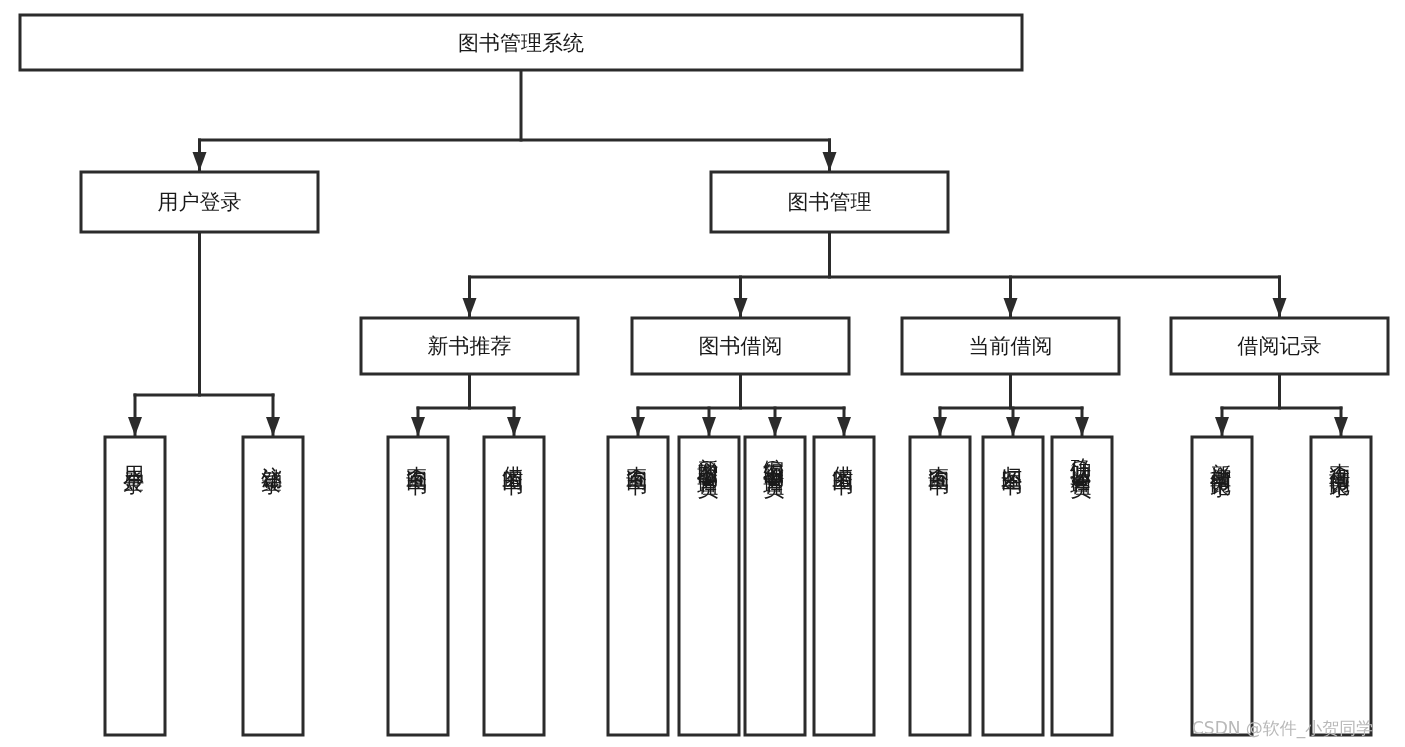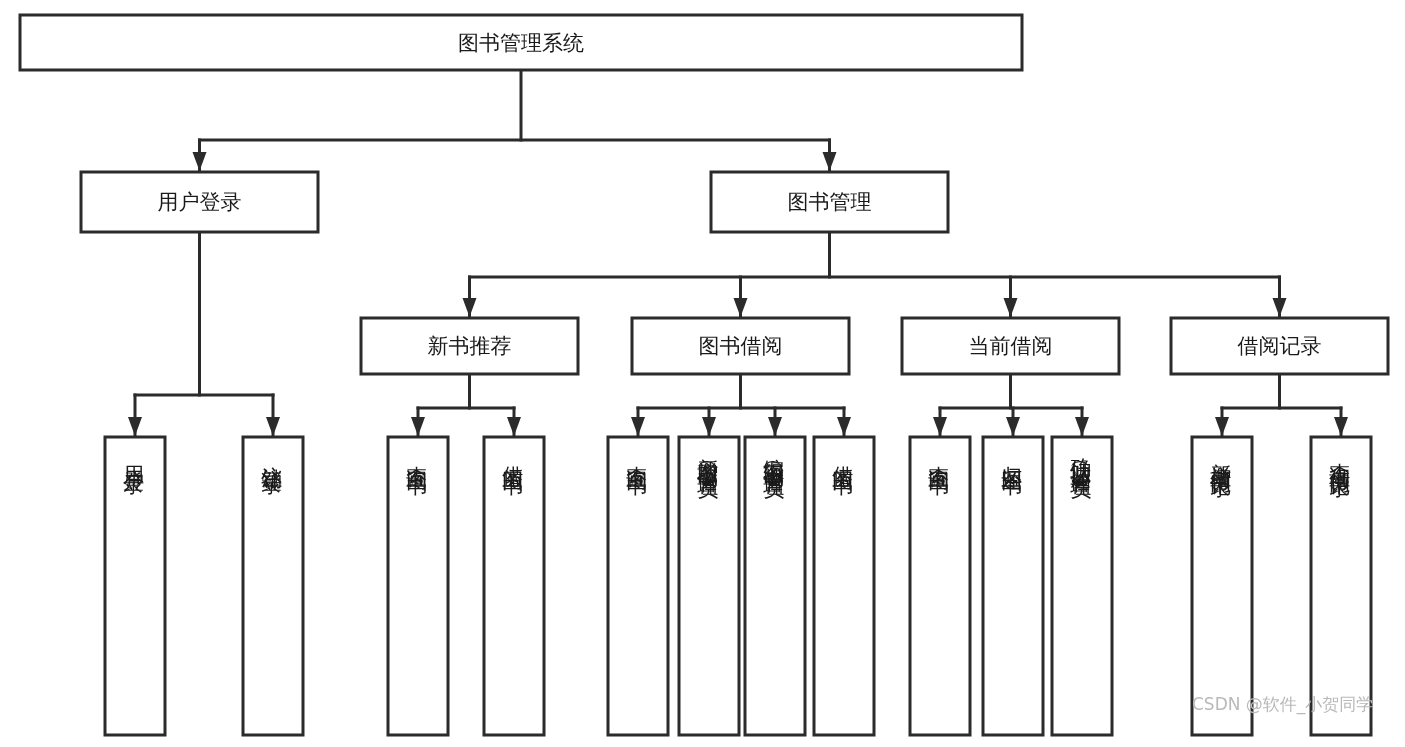--- a/index.html
+++ b/index.html
@@ -196,14 +196,14 @@
       </g>
       <g>
         <rect x="1192" y="437" width="60" height="298" class="node-box"></rect>
         <text class="node-label-vertical" x="1229" y="455" dominant-baseline="hanging">新增借阅记录</text>
       </g>
       <g>
         <rect x="1311" y="437" width="60" height="298" class="node-box"></rect>
         <text class="node-label-vertical" x="1348" y="455" dominant-baseline="hanging">查询借阅记录</text>
       </g>
     </svg>
-  <div class="watermark" id="watermark" style="left:1192px; top:693px;">CSDN @软件_小贺同学</div>
+  <div class="watermark" id="watermark" style="left:1192px; top:717px;">CSDN @软件_小贺同学</div>
 </div>
 
 </body></html>

